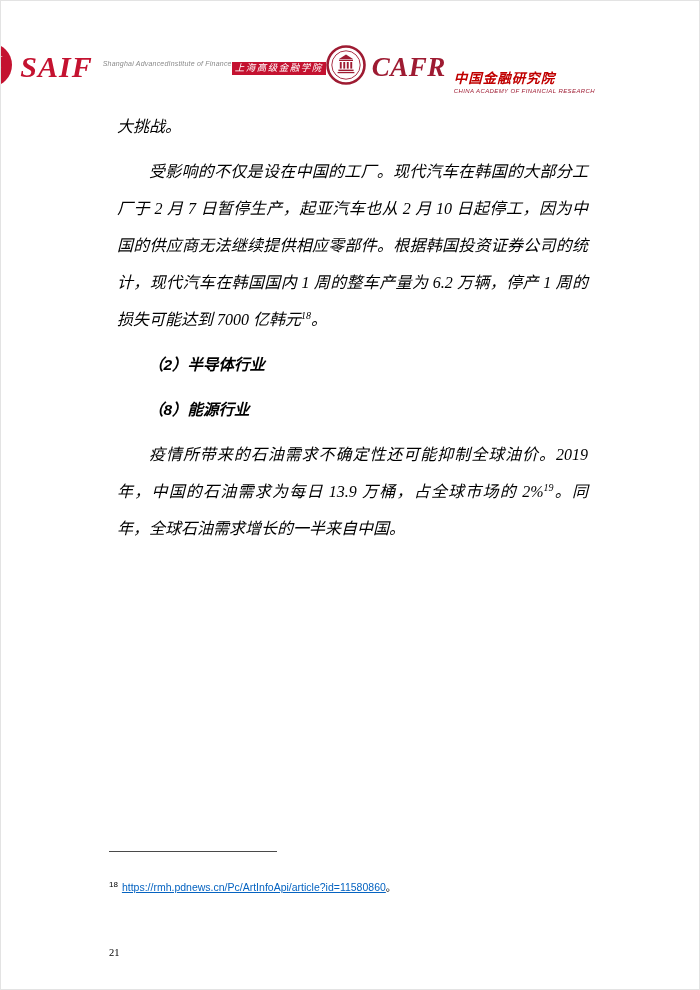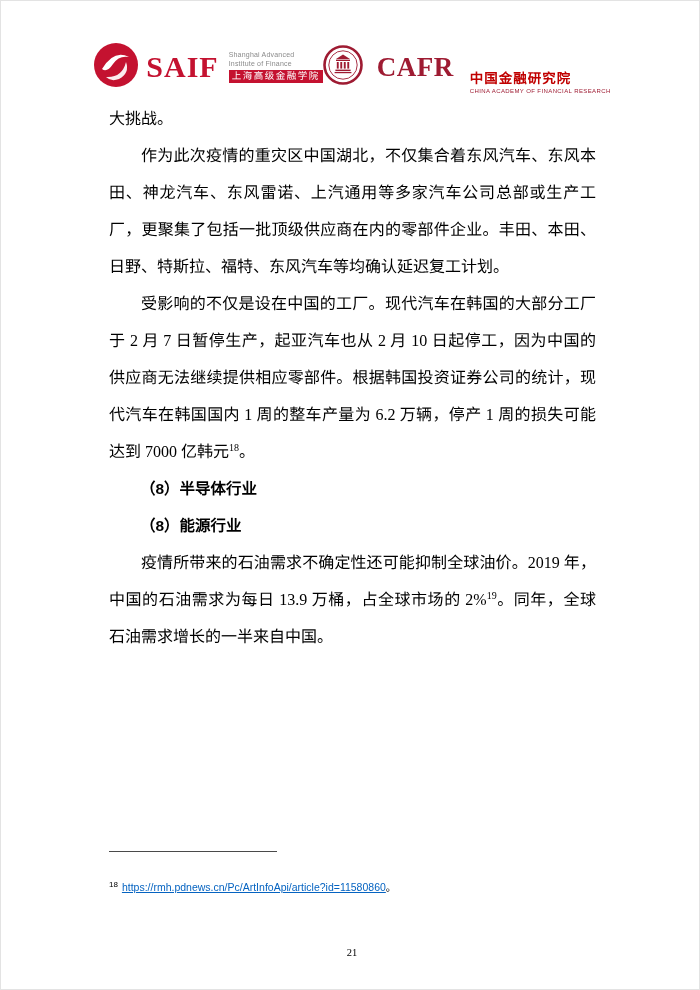--- a/index.html
+++ b/index.html
@@ -17,48 +17,49 @@
     font-family: "Liberation Serif", serif;
     color: #000;
   }
 
   
   .header {
     position: absolute;
     top: 38px; left: 108px; right: 104px;
     height: 56px;
     display: flex;
-    justify-content: center;
+    justify-content: flex-end;
     align-items: center;
+    font-style: italic;
   }
   .logo { display: flex; align-items: center; }
 
   .logo-saif { gap: 7px; }
   .saif-acronym {
     font-family: "Liberation Serif", serif;
     font-weight: bold;
     color: #C41230;
     font-size: 30px;
     letter-spacing: 1px;
     line-height: 30px;
   }
-  .saif-right { display: flex; flex-direction: column; justify-content: center; margin-left: 3px; }
+  .saif-right { display: flex; flex-direction: row; justify-content: center; margin-left: 3px; }
   .saif-en {
     font-family: "Liberation Sans", sans-serif;
     font-size: 7px; line-height: 8.5px;
     color: #8a8a8a; white-space: nowrap; letter-spacing: 0.2px;
   }
   .saif-cn {
     margin-top: 2px;
     background: #C41230; color: #ffffff;
     font-size: 9.5px; line-height: 13px;
     padding: 0 3px; letter-spacing: 1.5px; white-space: nowrap;
   }
 
-  .logo-cafr { gap: 14px; }
+  .logo-cafr { gap: 6px; }
   .cafr-acronym {
     font-family: "Liberation Serif", serif;
     font-weight: bold;
     color: #9E1B32;
     font-size: 27px;
     line-height: 28px;
     letter-spacing: 0.5px;
   }
   .cafr-right { display: flex; flex-direction: column; justify-content: center; margin-left: 2px; margin-top: 32px; }
   .cafr-cn {
@@ -73,21 +74,21 @@
     letter-spacing: 0.4px; white-space: nowrap;
   }
 
   
   .content {
     position: absolute;
     top: 99px; left: 108px; width: 487px;
     font-size: 16px;
     text-align: justify;
   }
-  .para, .heading { margin: 0; line-height: 37px; }
+  .para, .heading { margin: 8px; line-height: 37px; font-style: italic; }
   .para { text-indent: 2em; }
   .noindent { text-indent: 0; }
   .heading {
     text-indent: 2em;
     font-family: "Liberation Sans", sans-serif;
     font-weight: bold;
     font-size: 15.5px;
   }
   .ref {
     font-size: 10px;
@@ -123,21 +124,21 @@
   }
   .fn-link {
     color: #0563C1;
     text-decoration: underline;
     cursor: pointer;
     word-break: break-all;
   }
   .page-number {
     position: absolute;
     top: 96px; left: 0; right: 0;
-    text-align: center;
+    text-align: left;
     font-family: "Liberation Serif", serif;
     font-size: 10.5px;
   }
 </style>
 </head>
 <body>
 
 <div class="page">
 
   <header class="header">
@@ -176,24 +177,23 @@
       <span class="cafr-right">
         <span class="cafr-cn">中国金融研究院</span>
         <span class="cafr-en">CHINA ACADEMY OF FINANCIAL RESEARCH</span>
       </span>
     </div>
   </header>
 
   <main class="content">
     <p class="para noindent">大挑战。</p>
 
-    <p class="para">作为此次疫情的重灾区中国湖北，不仅集合着东风汽车、东风本田、神龙汽车、东风雷诺、上汽通用等多家汽车公司总部或生产工厂，更聚集了包括一批顶级供应商在内的零部件企业。丰田、本田、日野、特斯拉、福特、东风汽车等均确认延迟复工计划。</p>
     <p class="para"><span>受影响的不仅是设在中国的工厂。现代汽车在韩国的大部分工厂于 2 月 7 日暂停生产，起亚汽车也从 2 月 10 日起停工，因为中国的供应商无法继续提供相应零部件。根据韩国投资证券公司的统计，现代汽车在韩国国内 1 周的整车产量为 6.2 万辆，停产 1 周的损失可能达到 7000 亿韩元</span><sup class="ref">18</sup><span>。</span></p>
 
-    <p class="heading">（8）半导体行业</p>
+    <p class="heading">（2）半导体行业</p>
 
     <p class="heading">（8）能源行业</p>
     <p class="para"><span>疫情所带来的石油需求不确定性还可能抑制全球油价。2019 年，中国的石油需求为每日 13.9 万桶，占全球市场的 2%</span><sup class="ref">19</sup><span>。同年，全球石油需求增长的一半来自中国。</span></p>
   </main>
 
   <footer class="footer">
     <div class="fn-rule"></div>
 
     <div class="footnote"><sup class="fn-marker">18</sup><a class="fn-link">https://rmh.pdnews.cn/Pc/ArtInfoApi/article?id=11580860</a><span>。</span></div>
 

